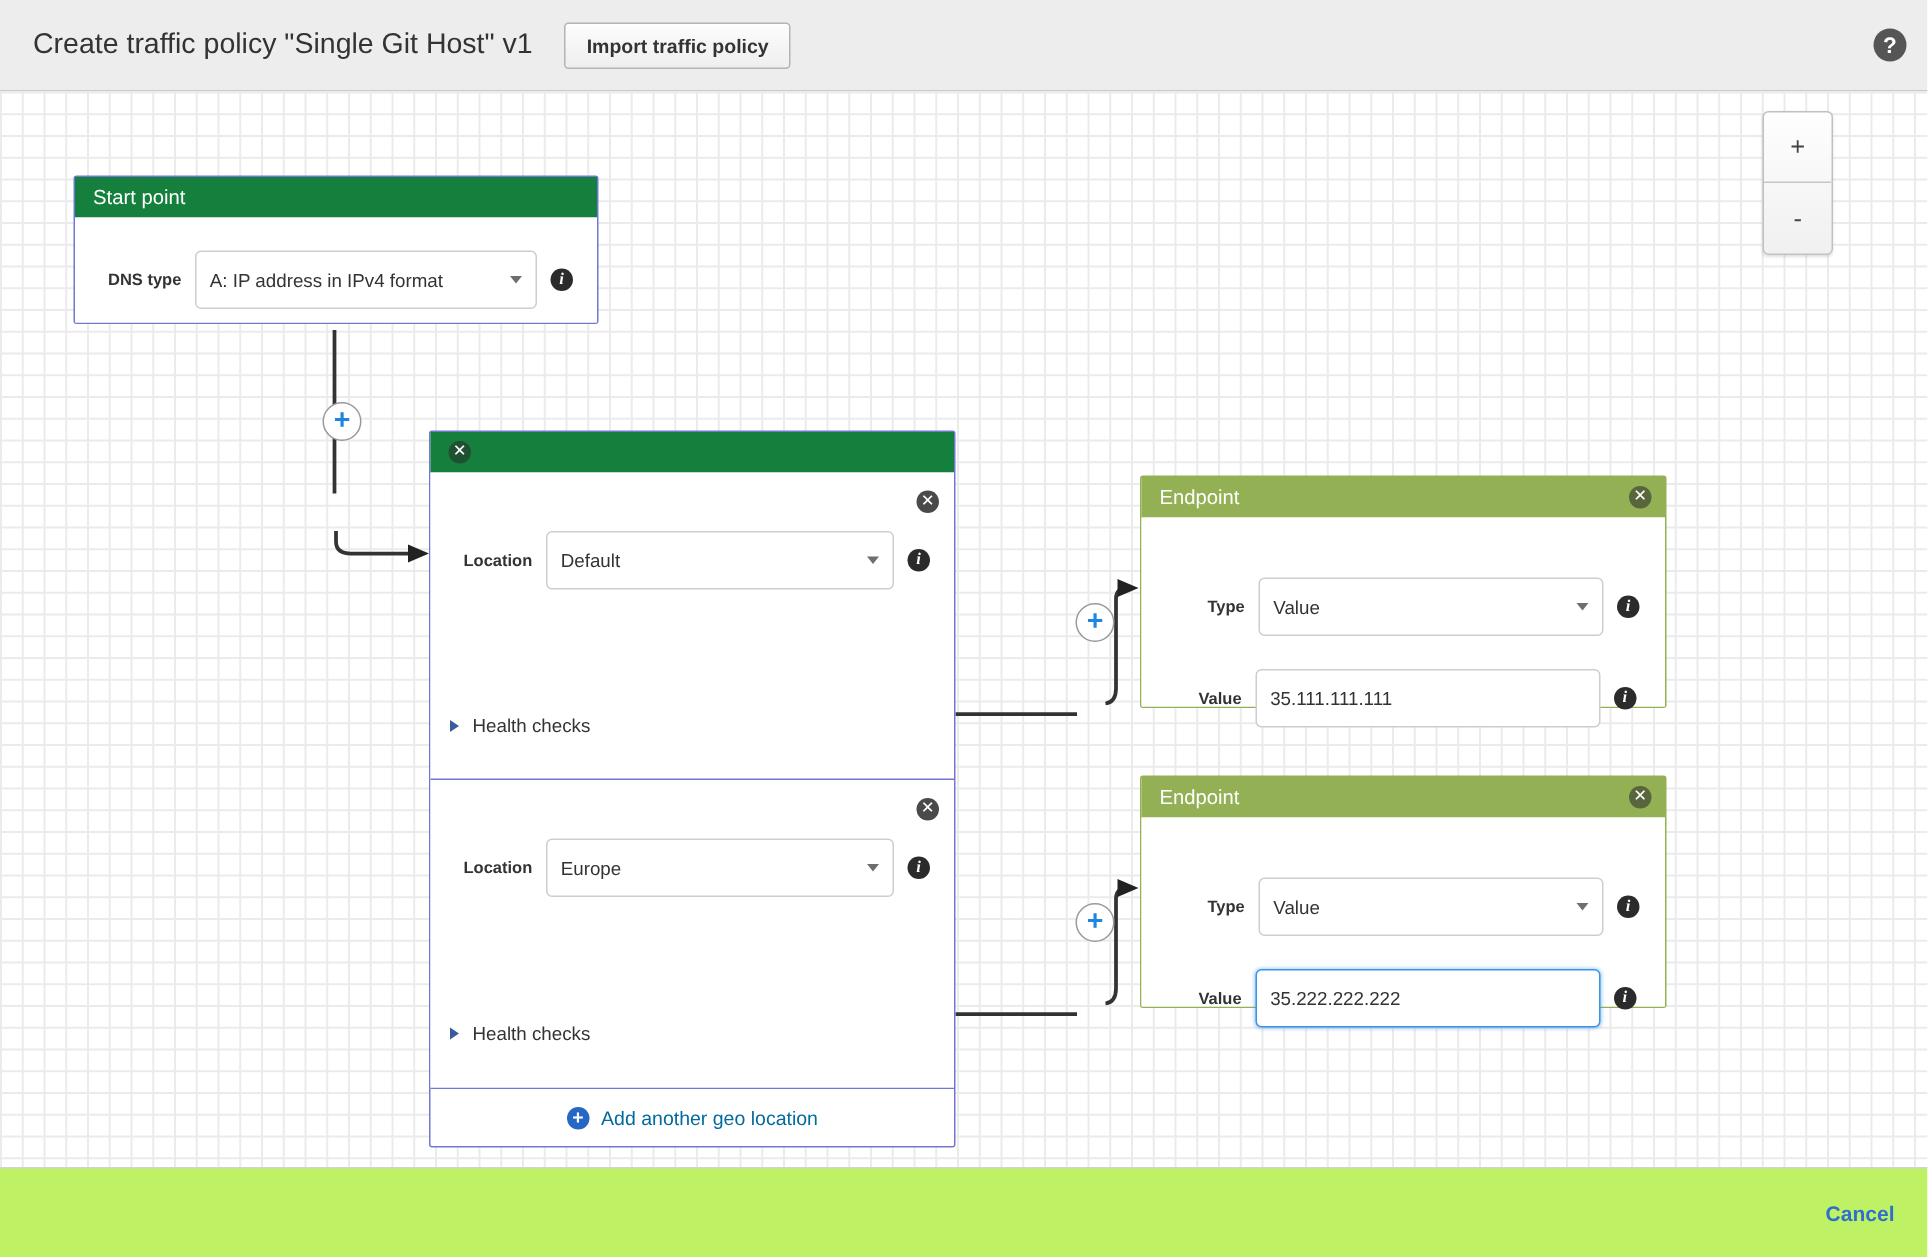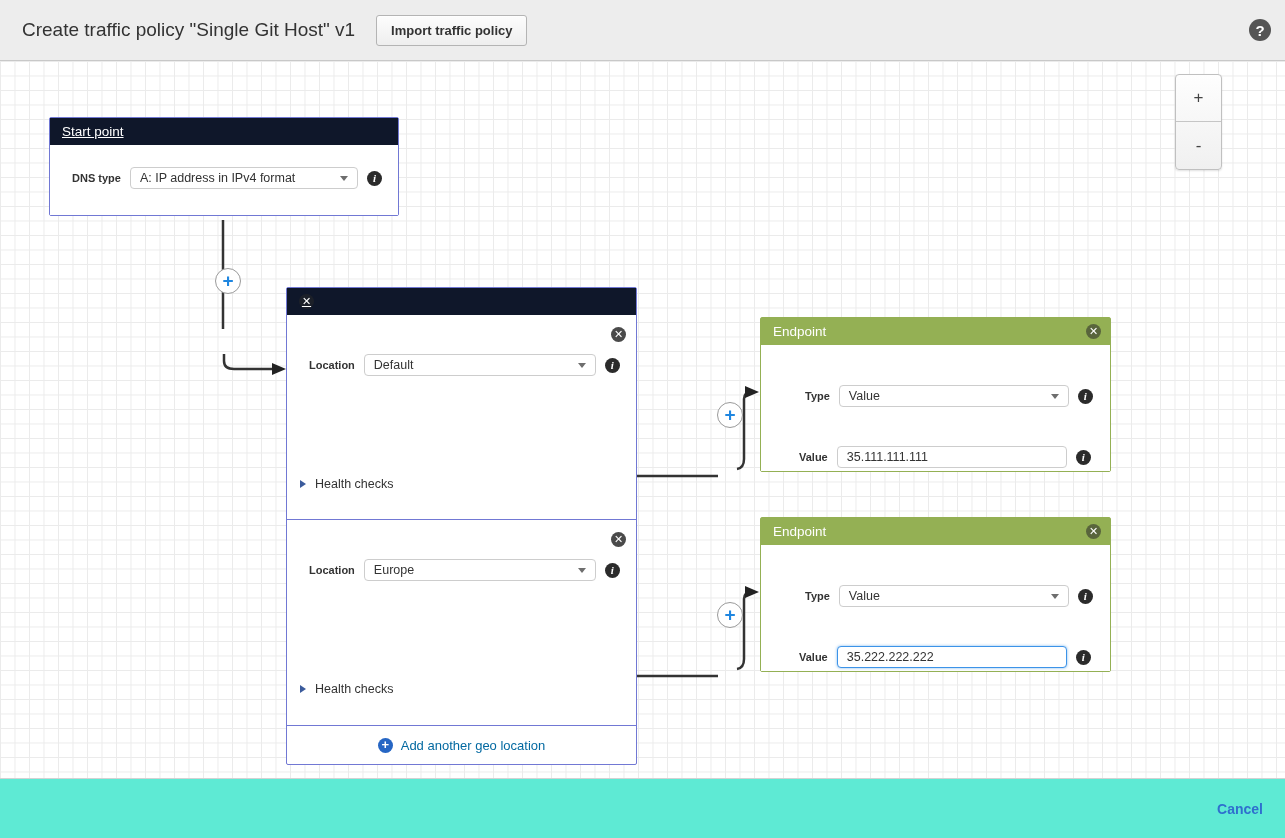--- a/index.html
+++ b/index.html
@@ -125,21 +125,21 @@
     height: 27px;
     display: flex;
     align-items: center;
     padding: 0 9px 0 12px;
     color: #ffffff;
     font-size: 13.5px;
     position: relative;
   }
   .node-head .title { flex: 1; }
 
-  .purple .node-head { background: #0f172a; text-decoration: underline; }
+  .purple .node-head { background: #15803d; }
   .purple { border: 1px solid #7178d4; }
   .green  .node-head { background: #94b054; }
   .green  { border: 1px solid #94b054; }
 
   .node-body { background: #ffffff; position: relative; }
 
   
   .ic-close {
     width: 15px; height: 15px;
     border-radius: 50%;
@@ -175,21 +175,21 @@
     gap: 9px;
   }
   .flabel {
     font-size: 11px;
     font-weight: bold;
     color: #333333;
     text-align: right;
     white-space: nowrap;
   }
   .fselect, .finput {
-    height: 22px;
+    height: 39px;
     border: 1px solid #cdcdcd;
     border-radius: 4px;
     background: #ffffff;
     font-size: 12.5px;
     color: #333333;
     padding: 0 9px;
     font-family: "Liberation Sans", sans-serif;
     display: flex;
     align-items: center;
     position: relative;
@@ -263,21 +263,21 @@
     font-family: "Liberation Sans", sans-serif;
     z-index: 5;
   }
 
   
   .footerbar {
     position: absolute;
     left: 0; bottom: 0;
     width: 1285px;
     height: 60px;
-    background: #5eead4;
+    background: #bef264;
     border-top: 1px solid #d2d2d2;
     display: flex;
     align-items: center;
     justify-content: flex-end;
     gap: 18px;
     padding-right: 22px;
   }
   .cancel-link {
     font-size: 14px;
     font-weight: bold;

